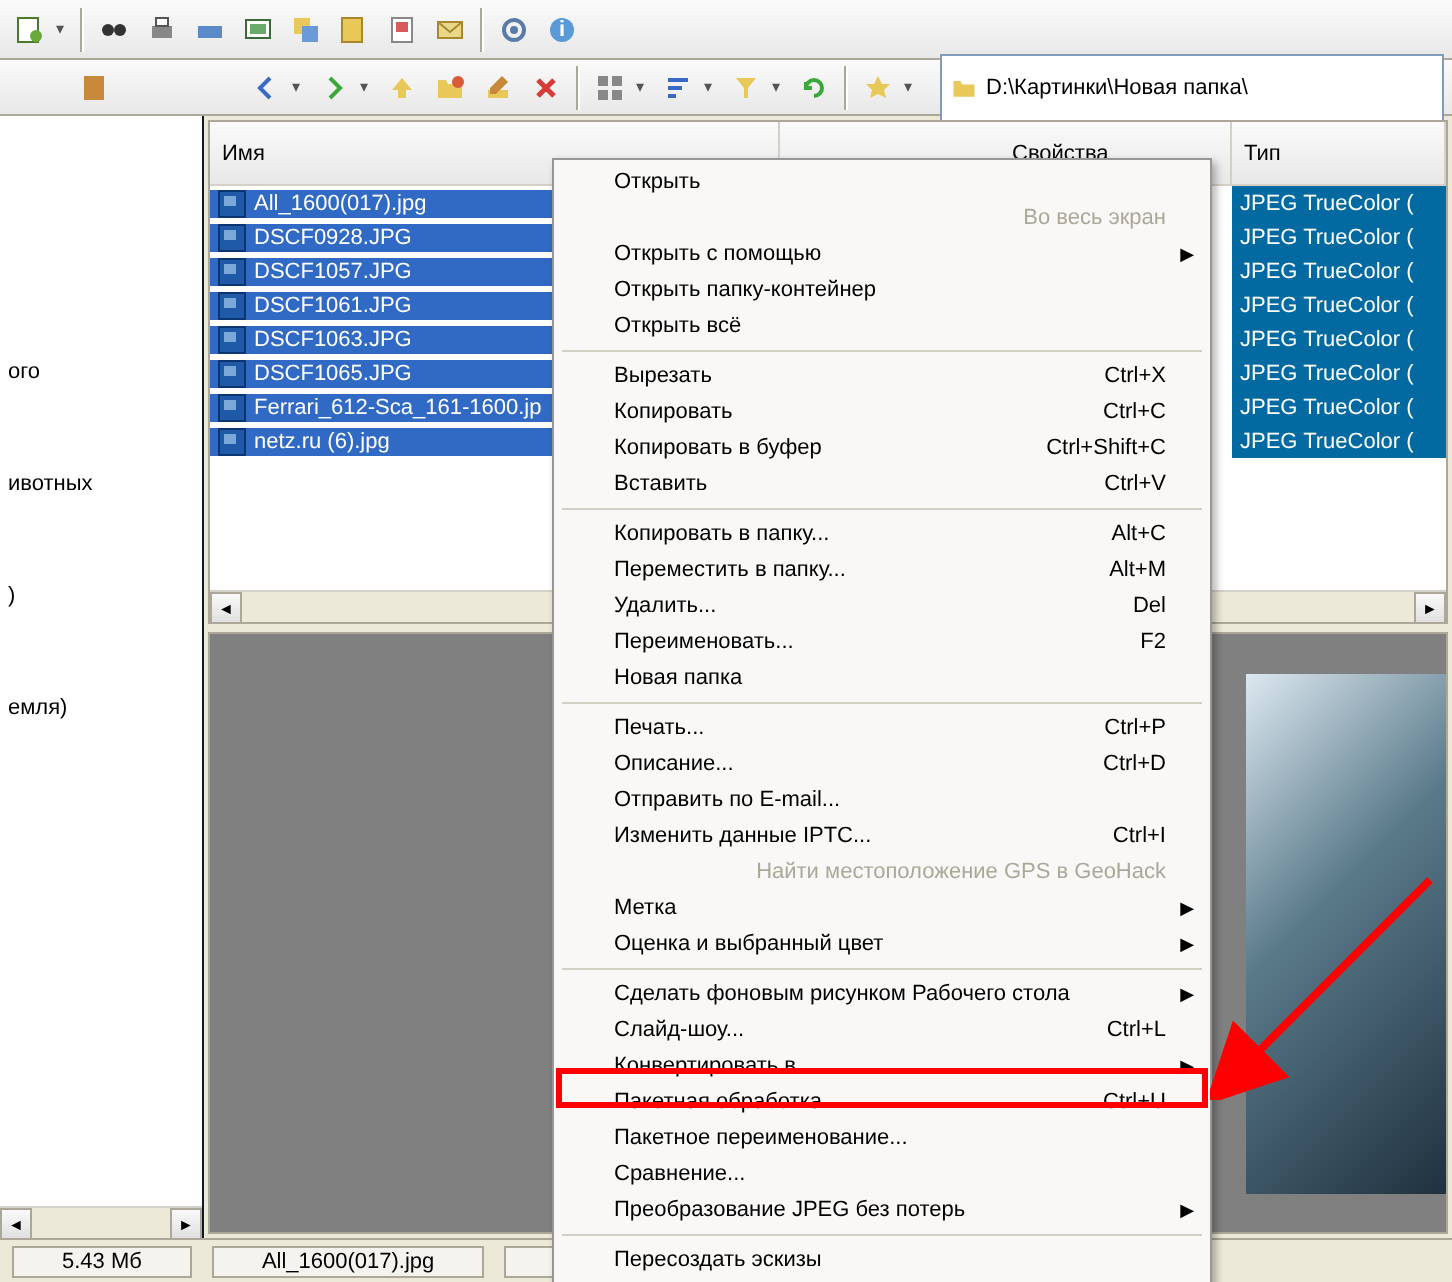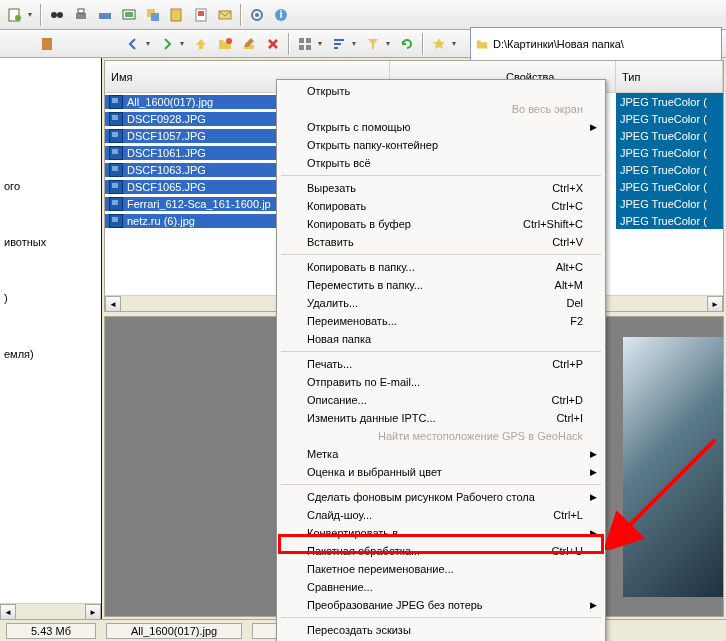--- a/index.html
+++ b/index.html
@@ -388,25 +388,25 @@
     </div>
     <div class="ctx-item">
       <span class="ctx-label">Новая папка</span>
     </div>
     <div class="ctx-sep"></div>
     <div class="ctx-item">
       <span class="ctx-label">Печать...</span>
       <span class="ctx-shortcut">Ctrl+P</span>
     </div>
     <div class="ctx-item">
-      <span class="ctx-label">Отправить по E-mail...</span>
-    </div>
-    <div class="ctx-item">
       <span class="ctx-label">Описание...</span>
       <span class="ctx-shortcut">Ctrl+D</span>
+    </div>
+    <div class="ctx-item">
+      <span class="ctx-label">Отправить по E-mail...</span>
     </div>
     <div class="ctx-item">
       <span class="ctx-label">Изменить данные IPTC...</span>
       <span class="ctx-shortcut">Ctrl+I</span>
     </div>
     <div class="ctx-item disabled">
       <span class="ctx-label">Найти местоположение GPS в GeoHack</span>
     </div>
     <div class="ctx-item">
       <span class="ctx-label">Метка</span>

